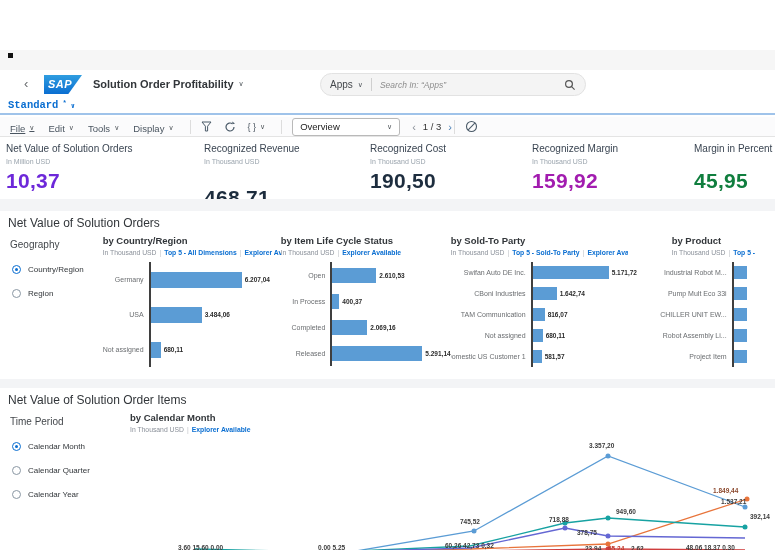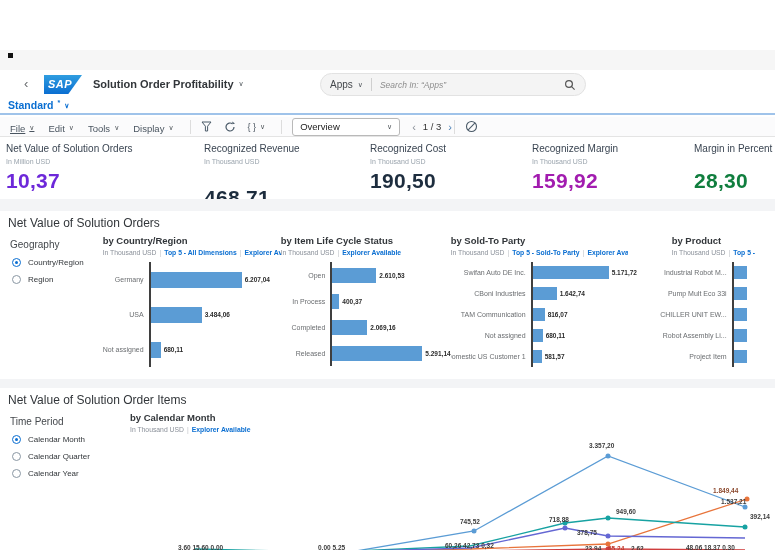--- a/index.html
+++ b/index.html
@@ -29,21 +29,21 @@
                  display:flex; align-items:center; padding:0 9px; }
   #apps-dd { display:flex; align-items:center; gap:5px; cursor:pointer; }
   #apps-label { font-size:10px; color:#44484c; }
   .vdiv { width:1px; height:13px; background:#cfcfcf; margin:0 8px; }
   #search-input { flex:1; border:none; background:transparent; outline:none;
                   font-size:8.5px; font-style:italic; color:#555; font-family:"Liberation Sans",sans-serif; }
   #search-input::placeholder { color:#8d8d8d; }
   #variant-row { position:absolute; left:0; top:29px; width:775px; height:16px;
                  border-bottom:2px solid #9fc3ea; }
   #variant { position:absolute; left:8px; top:0; display:flex; align-items:flex-start; gap:4px;
-             color:#0a6ed1; font-size:10.5px; font-weight:700; cursor:pointer; }
+             color:#0a6ed1; font-size:10.5px; font-weight:700; cursor:pointer;font-family:Liberation Mono, monospace; }
   #variant sup { font-size:7px; }
   #variant .chev { color:#0a6ed1; margin-top:3px; }
 
   
   #toolbar { position:absolute; left:0; top:47px; width:775px; height:20px; background:#fbfbfc;
              border-bottom:1px solid #e4e4e4; display:flex; align-items:center; padding-left:10px; }
   .tb-item { display:flex; align-items:center; gap:4px; font-size:9.5px; color:#4a5560;
              margin-right:14px; cursor:pointer; }
   .tb-sep { width:1px; height:14px; background:#ddd; margin:0 10px 0 2px; }
   .tb-ico { display:flex; align-items:center; margin-right:12px; cursor:pointer; }
@@ -66,21 +66,21 @@
 
   
   .section { background:#fff; }
   #sec1 { left:0; top:211px; width:775px; height:168px; }
   #sec2 { left:0; top:388px; width:775px; height:162px; }
   .sec-title { font-size:12px; color:#32363a; padding:5px 0 0 8px; }
   .sec-body { display:flex; padding-left:8px; margin-top:5px; }
 
   .filter-col { width:122px; }
   .fg-label { font-size:10px; color:#44484c; margin:4px 0 6px 2px; }
-  .radio-row { display:flex; align-items:flex-start; gap:7px; margin:8px 0 6px 4px; cursor:pointer; }
+  .radio-row { display:flex; align-items:flex-start; gap:7px; margin:15px 0 6px 4px; cursor:pointer; }
   .rb { width:9px; height:9px; border:1px solid #8a97a3; border-radius:50%; position:relative; flex:0 0 auto; background:#fff; }
   .rb.sel { border-color:#0a6ed1; }
   .rb.sel::after { content:""; position:absolute; inset:2px; background:#0a6ed1; border-radius:50%; }
   .radio-label { font-size:8px; color:#32363a; }
 
   .chart-col { }
   .c1 { width:178px; } .c2 { width:177px; } .c3 { width:170px; } .c4 { width:190px; }
   .c4 .ch-head, .c4 .ch-sub { padding-left:44px; }
   .ch-head { font-size:9.5px; font-weight:700; color:#32363a; height:12px; }
   .ch-sub { font-size:6.8px; color:#8a9099; margin-top:2px; height:9px; white-space:nowrap; overflow:hidden; }
@@ -197,21 +197,21 @@
       <div class="kpi-value" style="color: rgb(29, 45, 62);">190,50</div>
     </div>
     <div class="kpi">
       <div class="kpi-title">Recognized Margin</div>
       <div class="kpi-unit">In Thousand USD</div>
       <div class="kpi-value" style="color: #a21caf;">159,92</div>
     </div>
     <div class="kpi">
       <div class="kpi-title">Margin in Percent</div>
       <div class="kpi-unit"></div>
-      <div class="kpi-value" style="color: rgb(16, 126, 62);">28,30</div>
+      <div class="kpi-value" style="color: rgb(16, 126, 62);">45,95</div>
     </div>
   </div>
 <div class="abs" id="gap1"></div>
 
 <div class="abs section" id="sec1">
   <div class="sec-title">Net Value of Solution Orders</div>
   <div class="sec-body">
     <div class="filter-col">
       <div class="fg-label">Geography</div>
       <div>

